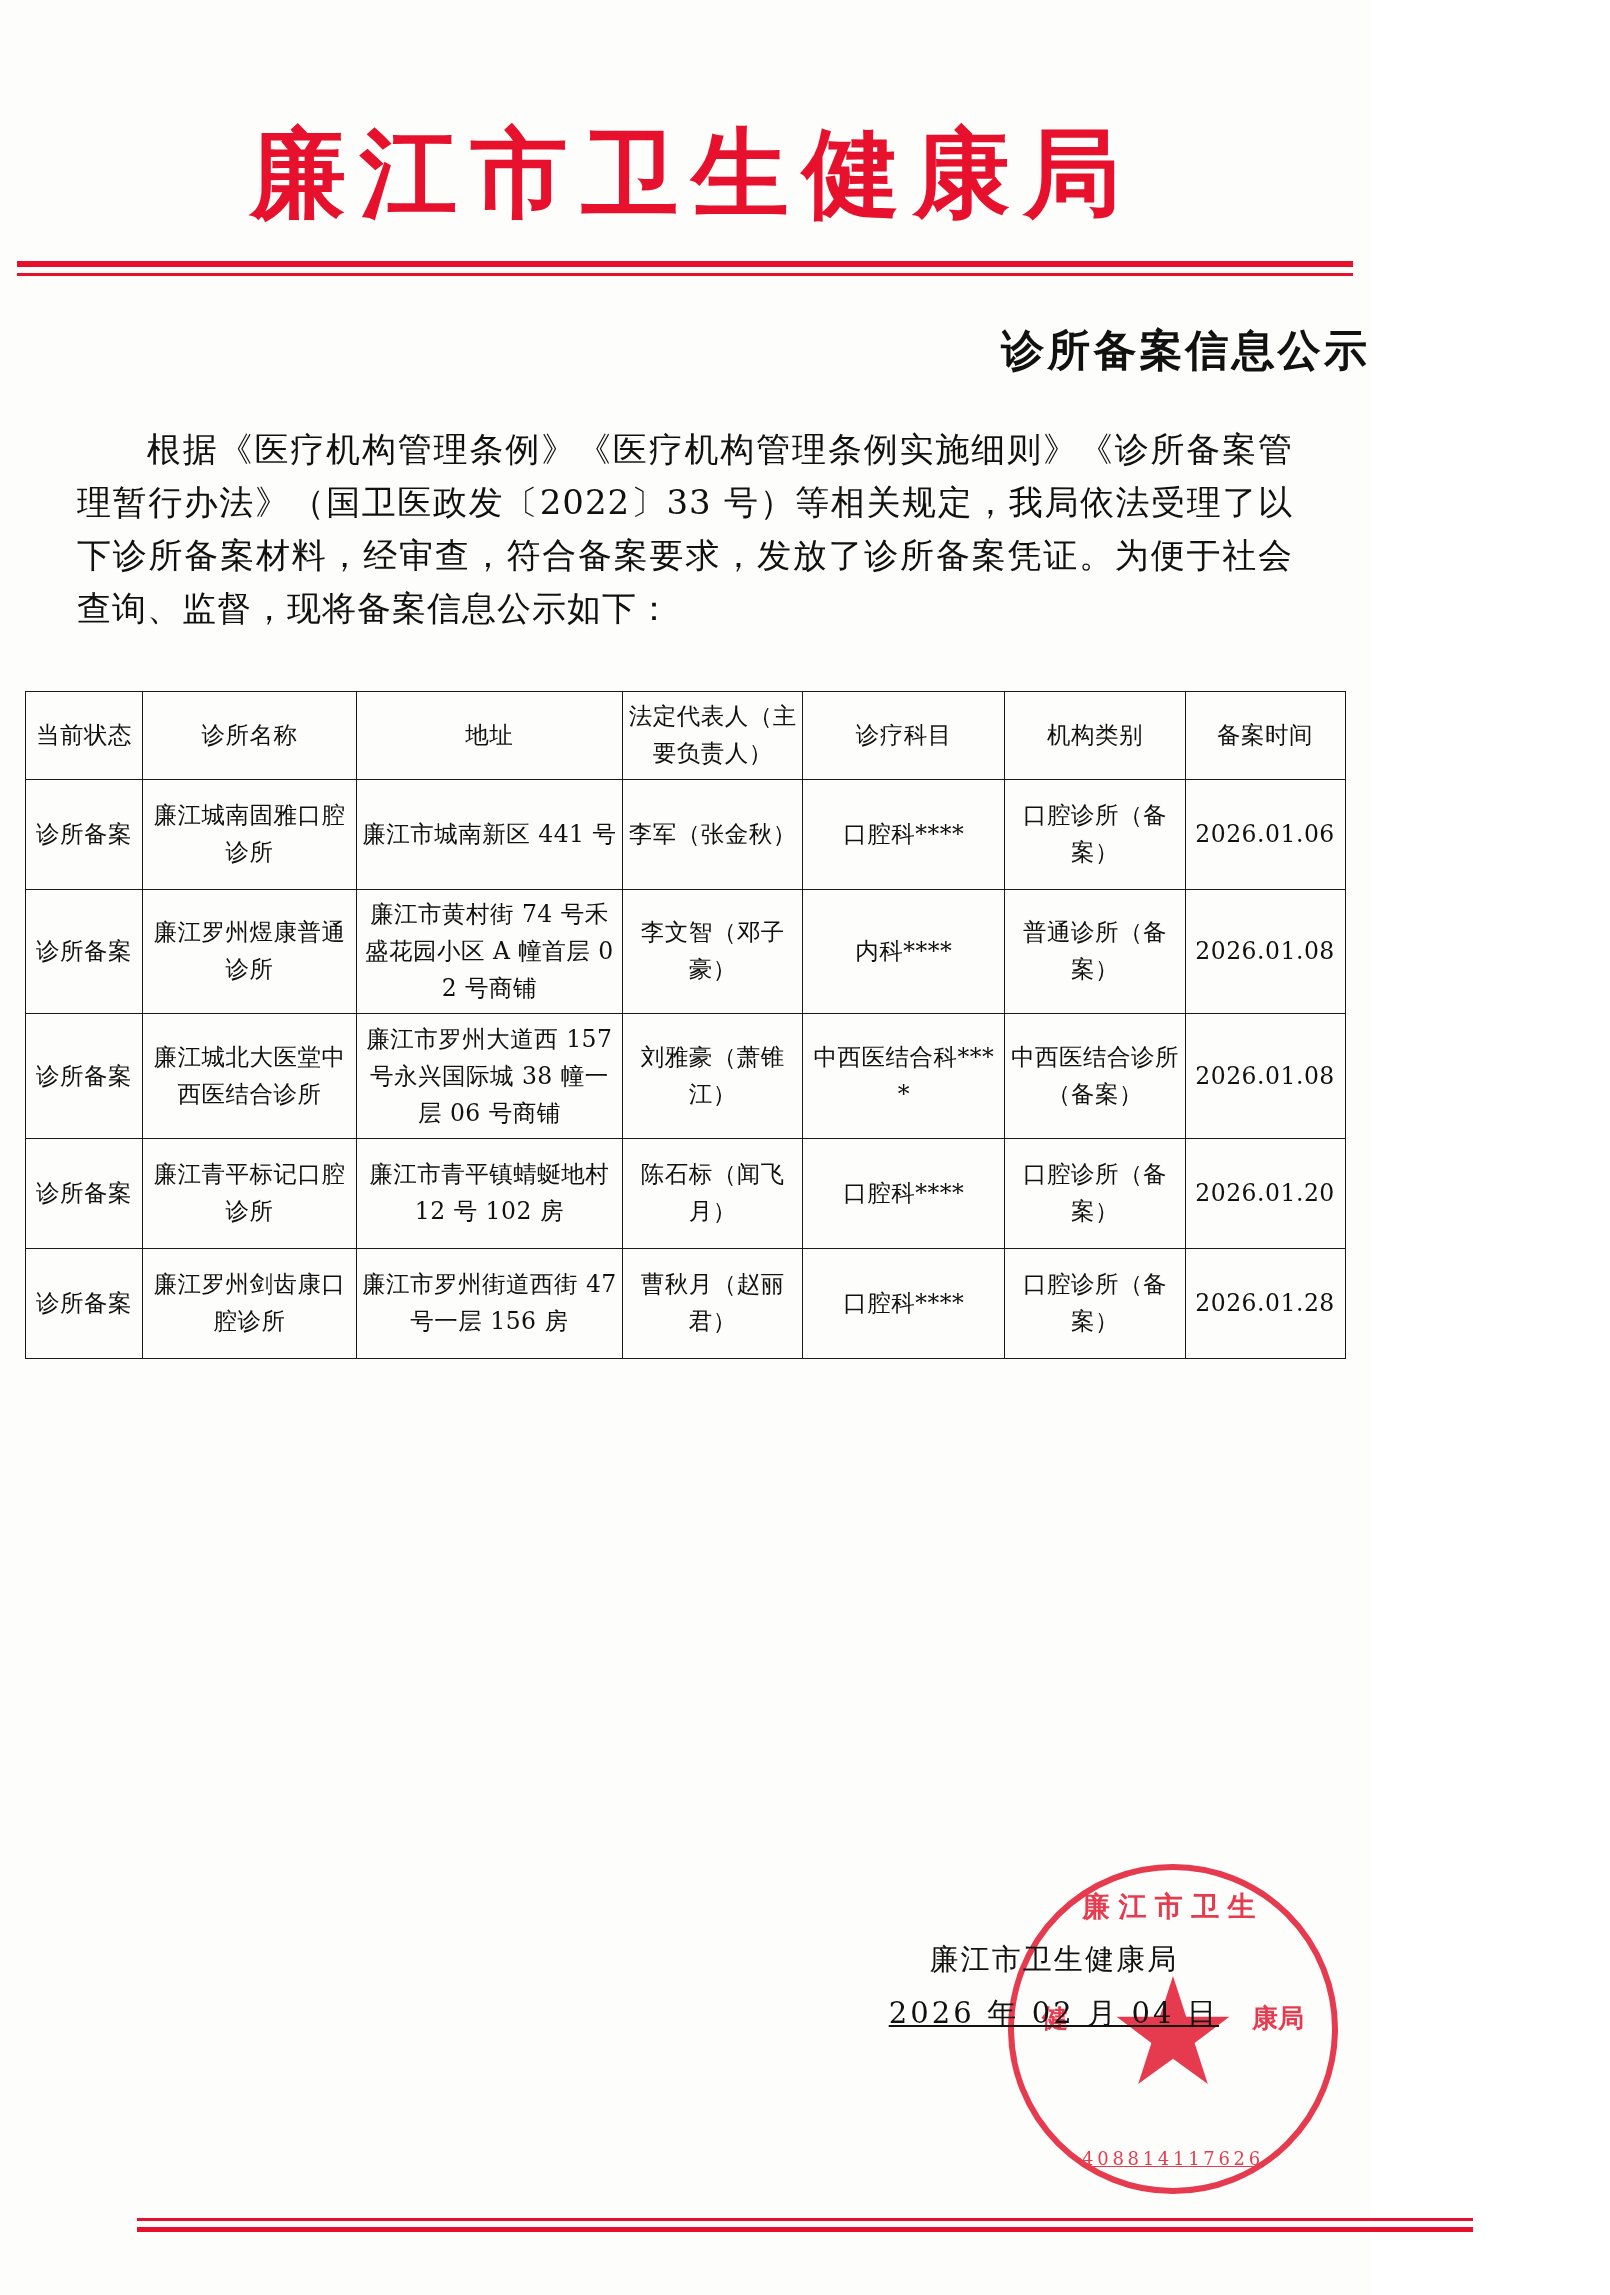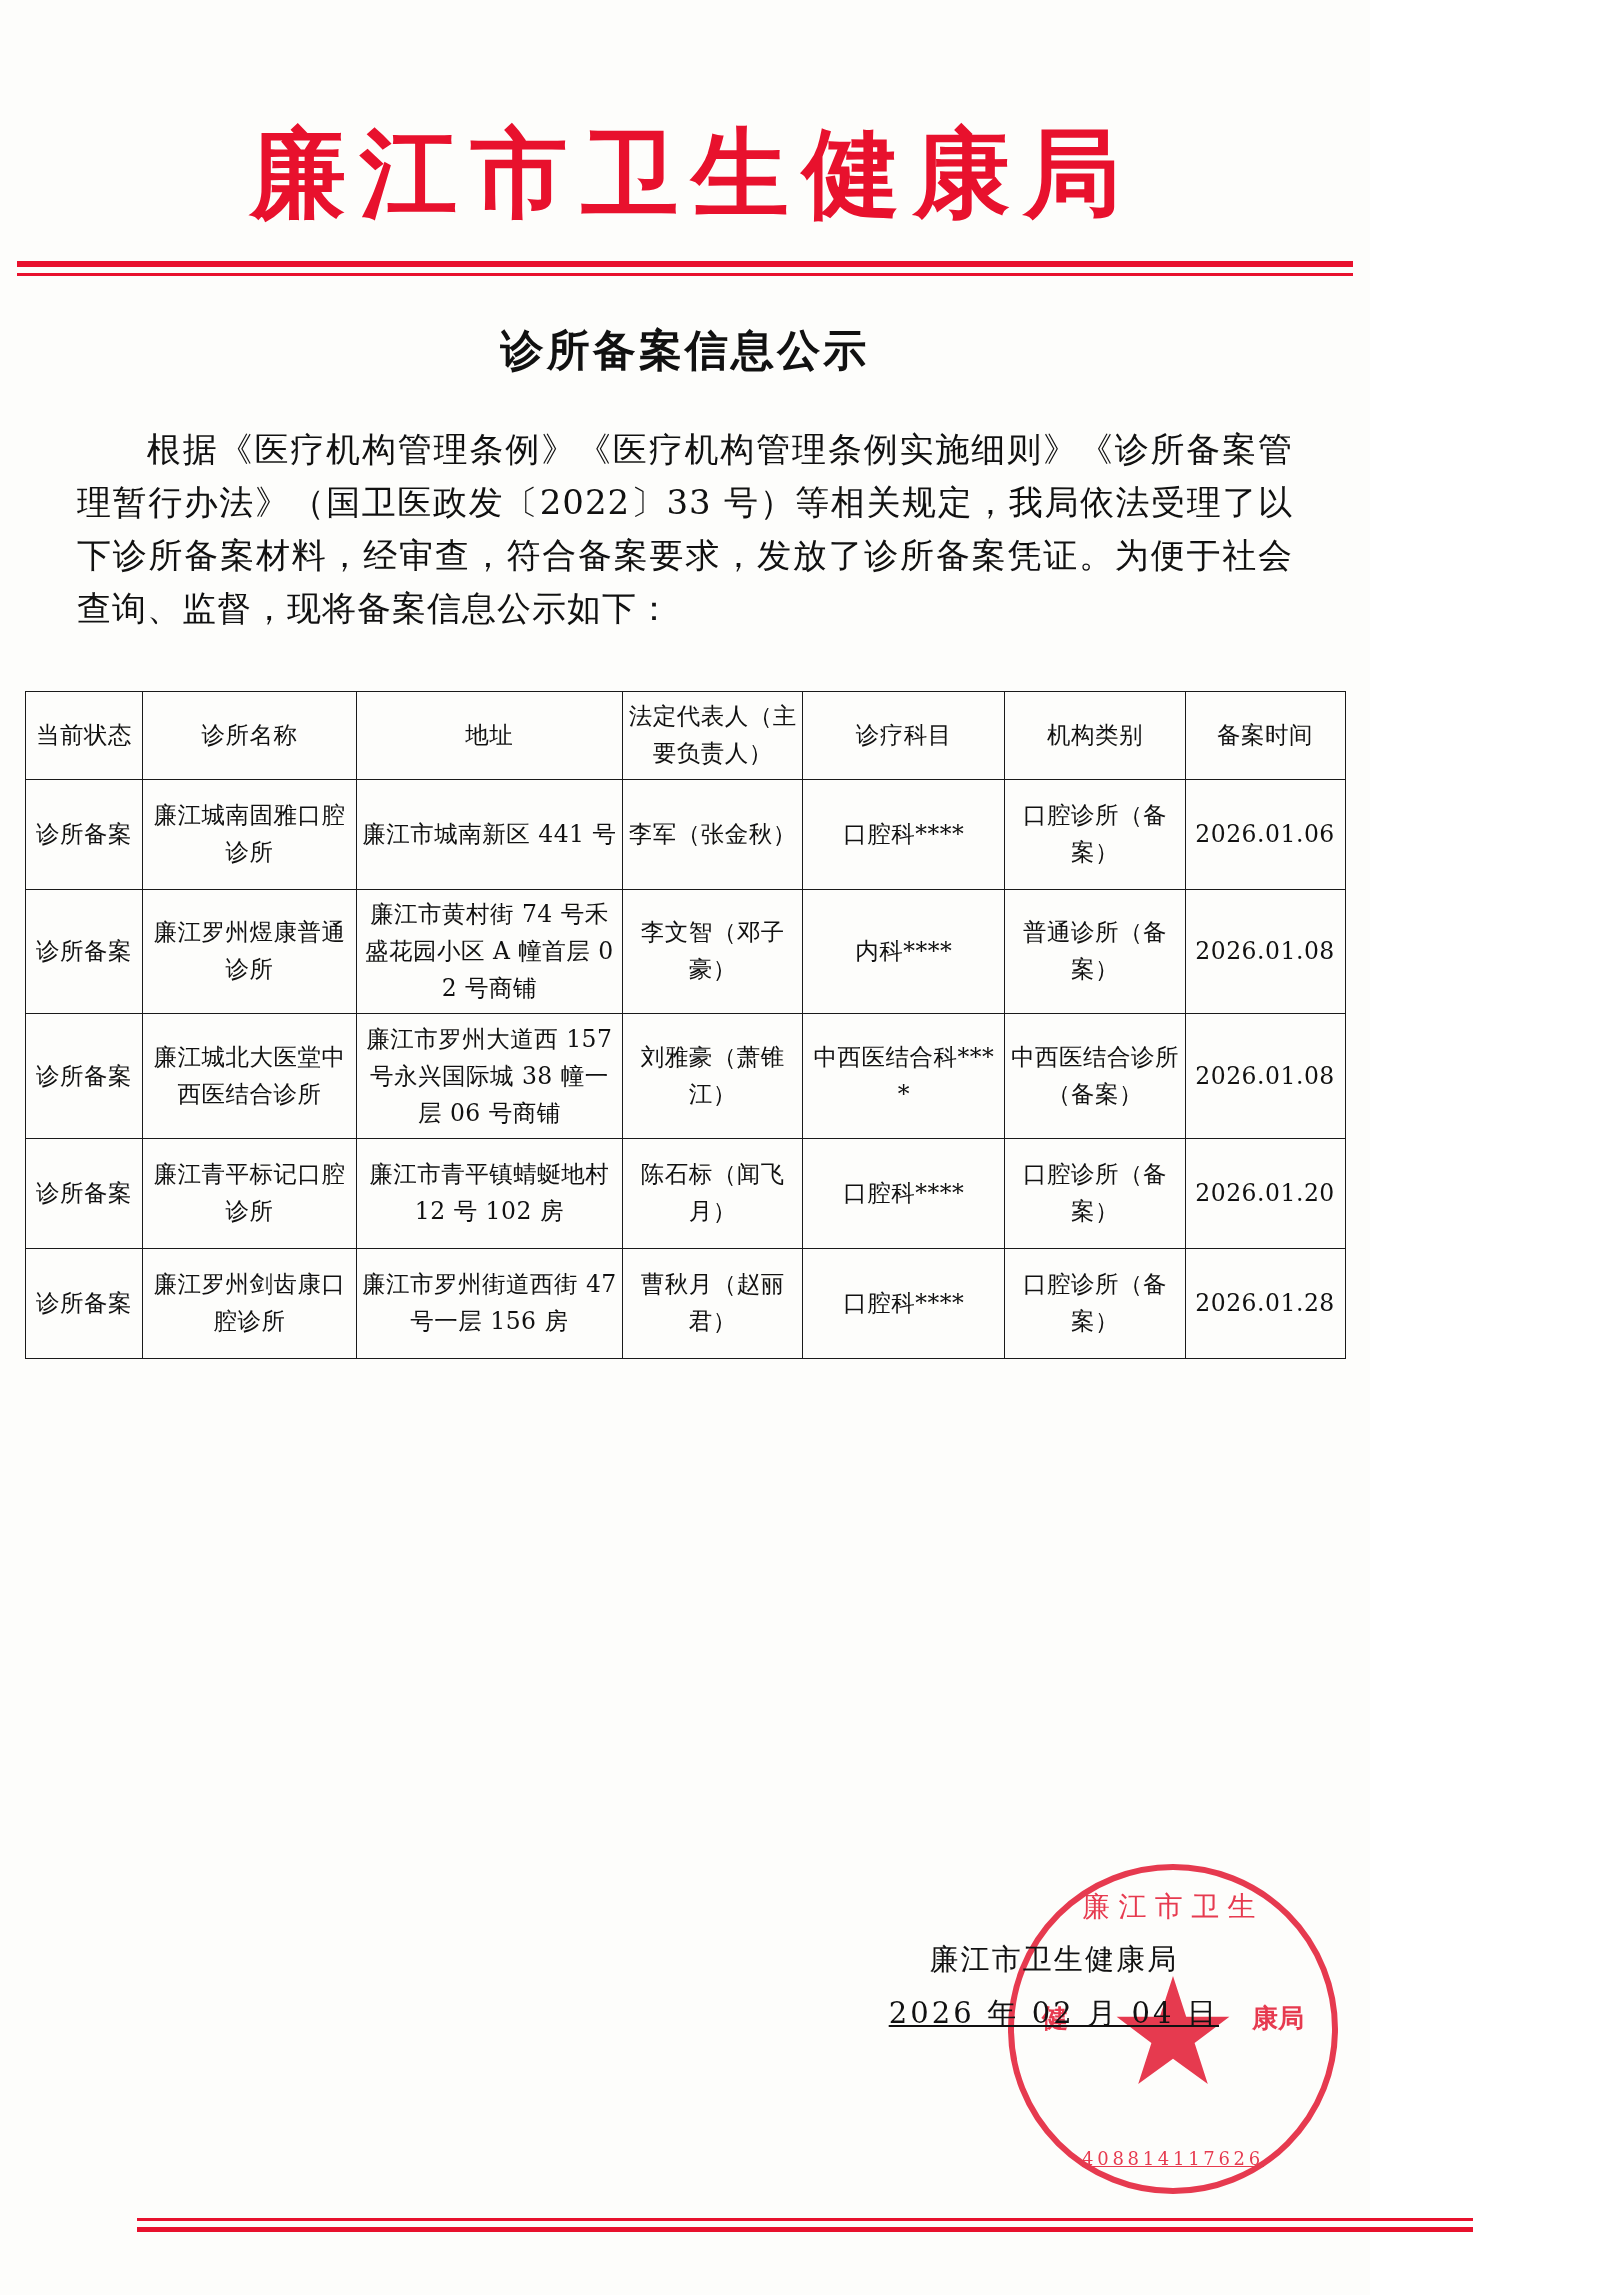--- a/index.html
+++ b/index.html
@@ -49,21 +49,21 @@
     height: 6.8px;
   }
   .rule-thin {
     height: 2.6px;
     background: #e8112d;
   }
 
   
   .doc-title {
     margin-top: 46px;
-    text-align: center;
+    text-align: right;
     font-size: 43px;
     font-weight: 700;
     letter-spacing: 3.1px;
     color: #111;
     font-family: "DejaVu Serif", "Liberation Serif", serif;
   }
 
   
   .body-wrap {
     margin: 43px auto 0 auto;
@@ -162,21 +162,21 @@
     left: 0;
     width: 100%;
     text-align: center;
     color: #e2102a;
     font-family: "DejaVu Serif", "Liberation Serif", serif;
   }
   .seal-top-text {
     top: 18px;
     font-size: 28px;
     letter-spacing: 8.4px;
-    font-weight: 400;
+    font-weight: 700;
   }
   .seal-bottom-text {
     bottom: 19px;
     font-size: 18px;
     letter-spacing: 3.7px;
     text-decoration: underline;
   }
   .seal-left-text, .seal-right-text {
     position: absolute;
     color: #e2102a;

